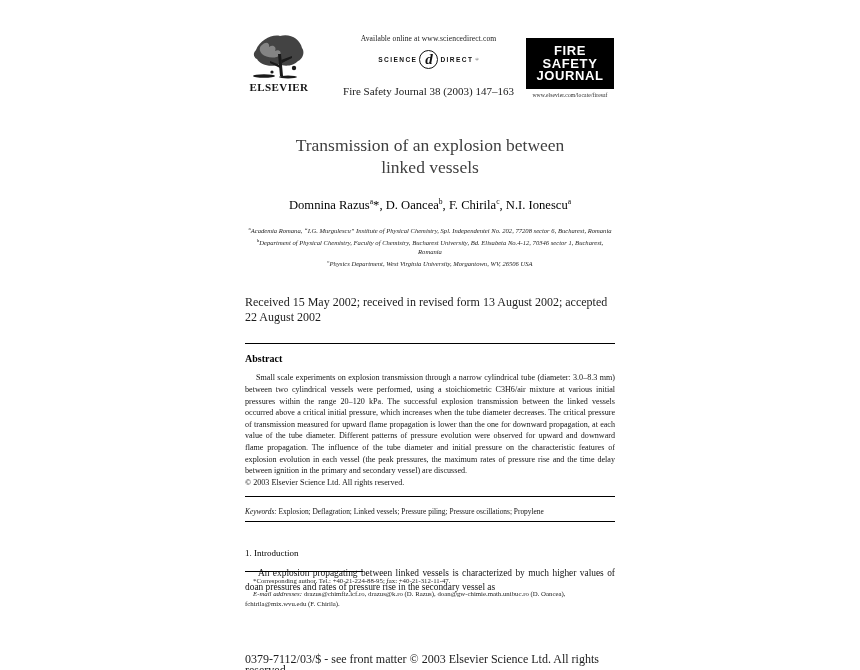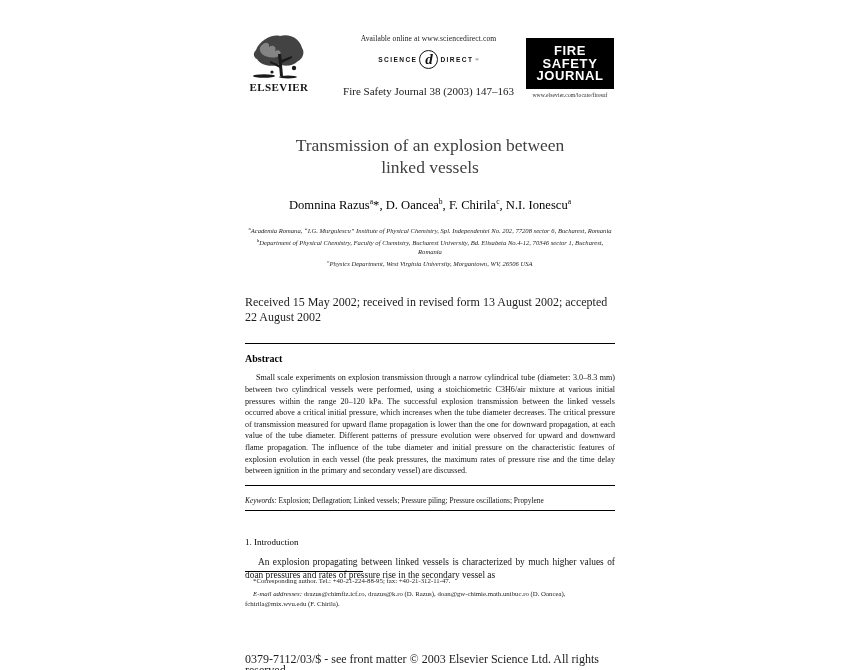--- a/index.html
+++ b/index.html
@@ -317,20 +317,21 @@
       <div class="aff"><sup>a</sup><span>Academia Romana, “I.G. Murgulescu” Institute of Physical Chemistry, Spl. Independentei No. 202, 77208 sector 6, Bucharest, Romania</span></div>
       <div class="aff"><sup>b</sup><span>Department of Physical Chemistry, Faculty of Chemistry, Bucharest University, Bd. Elisabeta No.4-12, 70346 sector 1, Bucharest, Romania</span></div>
       <div class="aff"><sup>c</sup><span>Physics Department, West Virginia University, Morgantown, WV, 26506 USA</span></div>
     </div>
 
     <div class="received">Received 15 May 2002; received in revised form 13 August 2002; accepted 22 August 2002</div>
 
     <hr class="rule rule-abstract-top">
     <div class="abstract-head">Abstract</div>
     <div class="abstract-body">Small scale experiments on explosion transmission through a narrow cylindrical tube (diameter: 3.0–8.3 mm) between two cylindrical vessels were performed, using a stoichiometric C3H6/air mixture at various initial pressures within the range 20–120 kPa. The successful explosion transmission between the linked vessels occurred above a critical initial pressure, which increases when the tube diameter decreases. The critical pressure of transmission measured for upward flame propagation is lower than the one for downward propagation, at each value of the tube diameter. Different patterns of pressure evolution were observed for upward and downward flame propagation. The influence of the tube diameter and initial pressure on the characteristic features of explosion evolution in each vessel (the peak pressures, the maximum rates of pressure rise and the time delay between ignition in the primary and secondary vessel) are discussed.</div>
+    <div class="abstract-copyright">© 2003 Elsevier Science Ltd. All rights reserved.</div>
 
     <hr class="rule rule-keywords-top">
     <div class="keywords">
       <span class="kw-label">Keywords:</span>
       <span>Explosion; Deflagration; Linked vessels; Pressure piling; Pressure oscillations; Propylene</span>
     </div>
     <hr class="rule rule-keywords-bottom">
 
     <div class="section-head">1. Introduction</div>
     <div class="section-body">An explosion propagating between linked vessels is characterized by much higher values of doan pressures and rates of pressure rise in the secondary vessel as</div>

